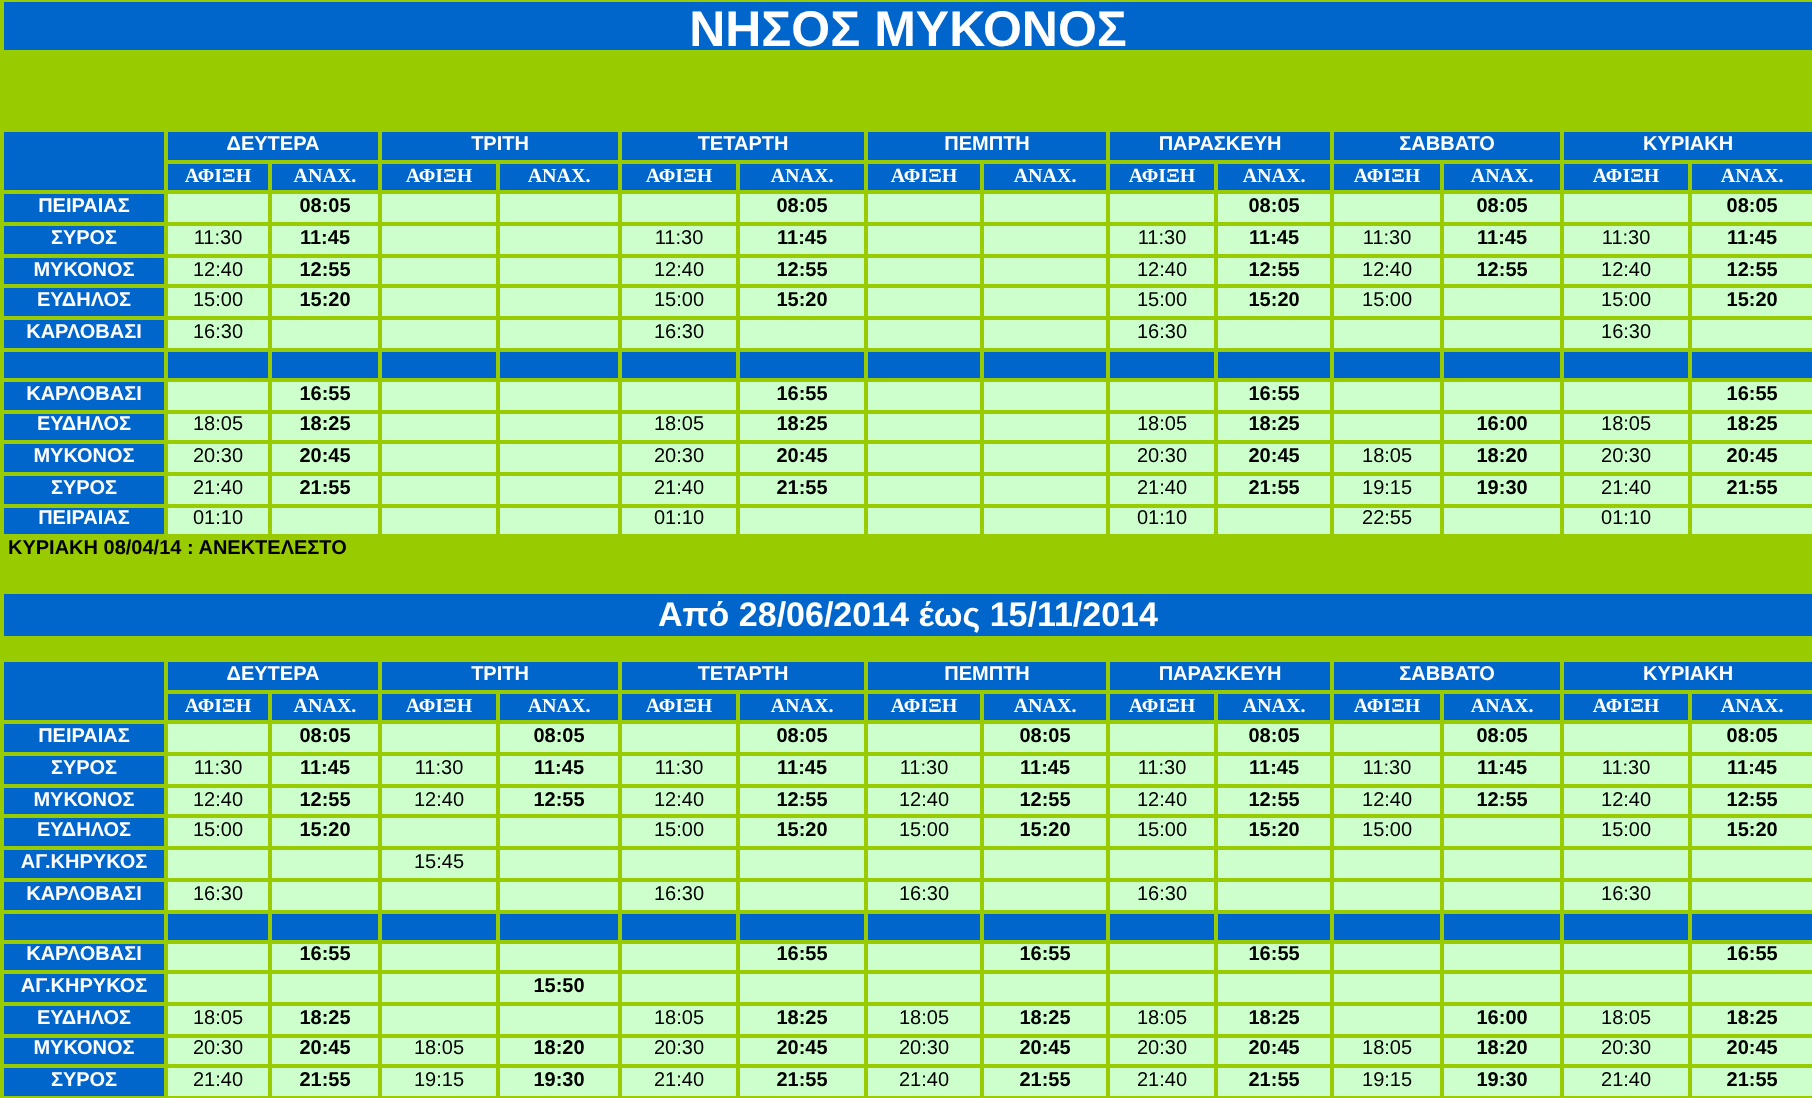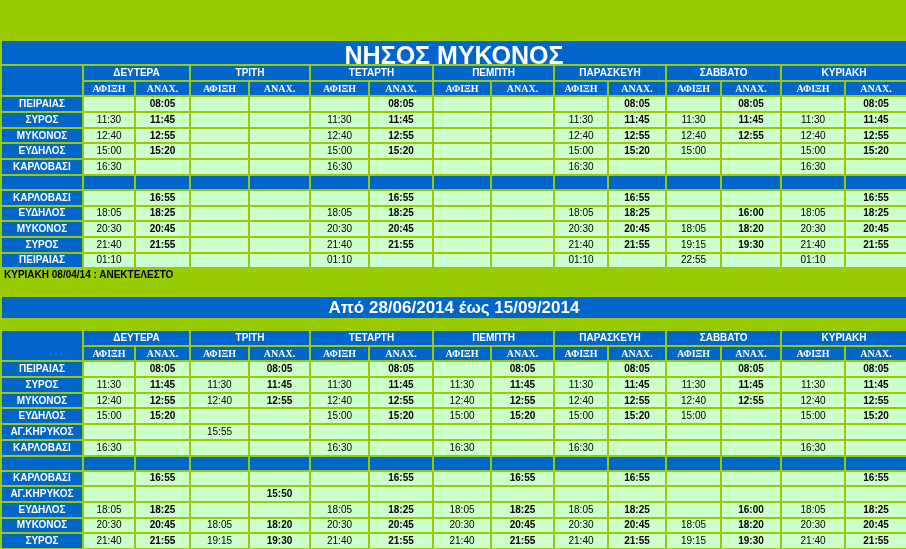--- a/index.html
+++ b/index.html
@@ -1,19 +1,19 @@
 <!DOCTYPE html>
 <html><head>
 <meta charset="utf-8">
 <style>
   * { box-sizing: border-box; margin: 0; padding: 0; }
   html, body { width: 906px; height: 549px; overflow: hidden; }
   body { background: #99cc00; font-family: "Liberation Sans", sans-serif; position: relative; }
   .bar { position: absolute; left: 2px; width: 904px; background: #0066cc; color: #fff; font-weight: bold; text-align: center; }
-  .title { top: 1px; height: 36px; font-size: 25px; line-height: 28px; margin-top: 40px; }
+  .title { top: 1px; height: 24px; font-size: 25px; line-height: 28px; }
   .period { height: 21px; font-size: 17px; line-height: 21px; }
   table.tt { position: absolute; left: 0; border-collapse: collapse; table-layout: fixed; width: 906px; }
   table.tt td, table.tt th { border: 2px solid #99cc00; height: 15.7px; font-size: 10px; padding: 0; text-align: center; line-height: 12px; white-space: nowrap; overflow: hidden; }
   th.day, th.sub { background: #0066cc; color: #fff; font-weight: bold; margin-top: 40px; }
   th.sub { font-size: 9px; font-family: Liberation Serif, serif; }
   th.corner { background: #0066cc; }
   td.port { background: #0066cc; color: #fff; font-weight: bold; text-align: left; padding-left: 3px; font-size: 10px; margin-top: 38px; }
   td.c { background: #ccffcc; color: #000; }
   td.dep { font-weight: bold; font-size: 11px; }
   tr.sep td { background: #0066cc; height: 15px; }
@@ -254,21 +254,21 @@
         <td class="c dep"></td>
         <td class="c">22:55</td>
         <td class="c dep"></td>
         <td class="c">01:10</td>
         <td class="c dep"></td>
       </tr>
     </tbody>
   </table>
 <div class="note" id="note0" style="top:269px;">ΚΥΡΙΑΚΗ 08/04/14 : ΑΝΕΚΤΕΛΕΣΤΟ</div>
 
-<div class="bar period" style="top:297px;">Από 28/06/2014 έως 15/09/2014</div>
+<div class="bar period" style="top:297px;">Από 28/06/2014 έως 15/11/2014</div>
 <table class="tt" id="tt1" style="top:329px;">
     <colgroup>
       <col style="width:82px">
       <col style="width:52px">
       <col style="width:55px">
       <col style="width:59px">
       <col style="width:61px">
       <col style="width:59px">
       <col style="width:64px">
       <col style="width:58px">
@@ -372,21 +372,21 @@
         <td class="c dep">15:20</td>
         <td class="c">15:00</td>
         <td class="c dep"></td>
         <td class="c">15:00</td>
         <td class="c dep">15:20</td>
       </tr>
       <tr>
         <td class="port">ΑΓ.ΚΗΡΥΚΟΣ</td>
         <td class="c"></td>
         <td class="c dep"></td>
-        <td class="c">15:55</td>
+        <td class="c">15:45</td>
         <td class="c dep"></td>
         <td class="c"></td>
         <td class="c dep"></td>
         <td class="c"></td>
         <td class="c dep"></td>
         <td class="c"></td>
         <td class="c dep"></td>
         <td class="c"></td>
         <td class="c dep"></td>
         <td class="c"></td>

